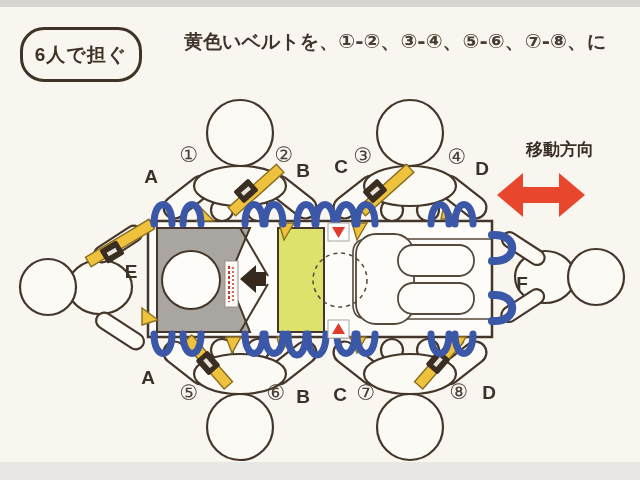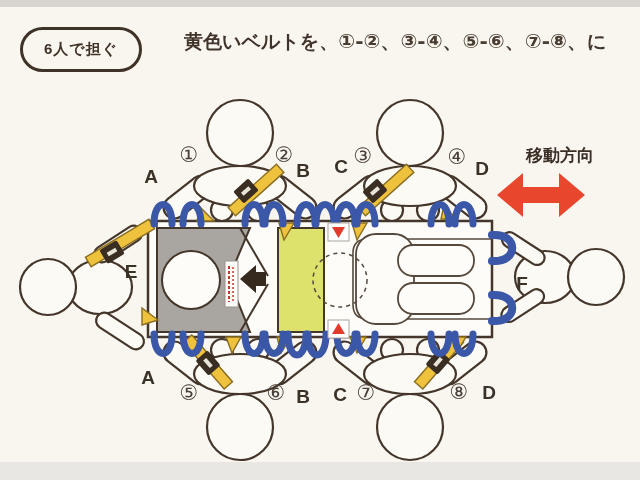--- a/index.html
+++ b/index.html
@@ -1,29 +1,29 @@
 <!DOCTYPE html>
 <html><head>
 <meta charset="utf-8">
 <style>
   html,body{margin:0;padding:0;}
   body{width:640px;height:480px;overflow:hidden;background:#f9f6f0;
        font-family:"Liberation Sans","DejaVu Sans",sans-serif;}
   .page{position:relative;width:640px;height:480px;background:#f9f6f0;}
   .band-top{position:absolute;left:0;top:0;width:640px;height:7px;background:#d8d5d1;}
   .band-bottom{position:absolute;left:0;top:462px;width:640px;height:18px;background:#e9e7e4;}
-  .badge{position:absolute;left:20px;top:27px;width:122px;height:45px;
+  .badge{position:absolute;left:20px;top:27px;width:122px;height:55px;
          border:3px solid #3f3226;border-radius:24px;display:flex;
-         align-items:center;justify-content:center;font-size:15px;font-weight:bold;
+         align-items:center;justify-content:center;font-size:19px;font-weight:bold;
          color:#3f3226;letter-spacing:1px;box-sizing:border-box;}
   .instruction{position:absolute;left:184px;top:28px;width:450px;
                font-size:19px;font-weight:bold;color:#40332a;line-height:27px;}
   .instruction .nums{font-weight:bold;font-family:"DejaVu Sans",sans-serif;
                      color:#4a3e33;font-size:20px;}
-  .direction-label{position:absolute;left:505px;top:144px;width:110px;text-align:center;
+  .direction-label{position:absolute;left:505px;top:138px;width:110px;text-align:center;
                    font-size:17px;font-weight:bold;color:#3a2f26;}
   svg{position:absolute;left:0;top:0;}
   .diagram-letter{font-family:"Liberation Sans",sans-serif;font-weight:bold;
                   font-size:19px;fill:#3a3127;}
   .diagram-number{font-family:"DejaVu Sans",sans-serif;font-weight:normal;
                   font-size:21px;fill:#4a4037;}
 </style>
 </head>
 <body>
 

